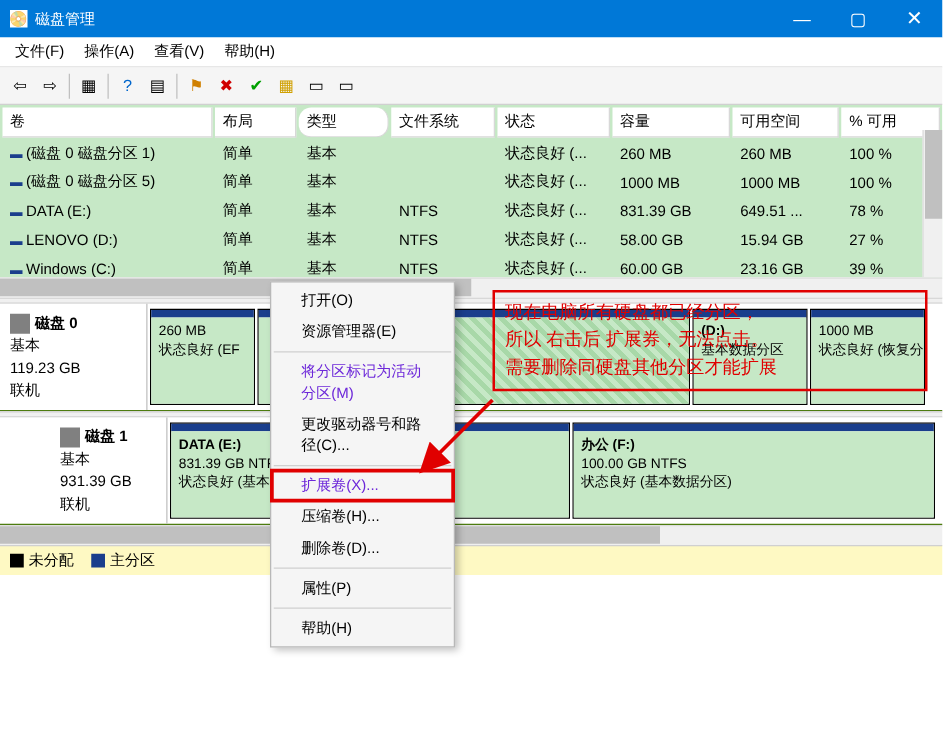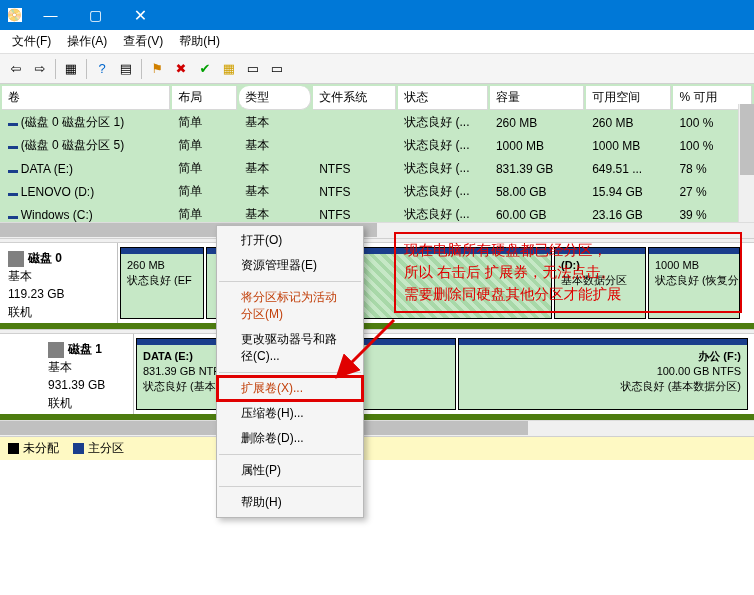--- a/index.html
+++ b/index.html
@@ -31,53 +31,54 @@
 
 .scroll-v { position: absolute; right: 0; top: 20px; bottom: 0; width: 16px; background: #f0f0f0; border-left: 1px solid #ddd; }
 .scroll-v .thumb { width: 14px; height: 60%; background: #c0c0c0; margin: 0 auto; }
 .scroll-h { height: 16px; background: #f0f0f0; border-top: 1px solid #ddd; position: relative; }
 .scroll-h .thumb { position: absolute; left: 0; top: 0; height: 14px; width: 50%; background: #c0c0c0; }
 
 
 .splitter { height: 5px; background: #f0f0f0; border-top: 1px solid #d0d0d0; border-bottom: 1px solid #d0d0d0; }
 
 
-.diskrow { display: flex; border-bottom: 6px solid #4d7c0f; background: #fff; }
+.diskrow { display: flex; border-bottom: 1px solid #4d7c0f; background: #fff; }
 .diskrow .diskhdr { width: 118px; padding: 6px 8px; border-right: 1px solid #c0c0c0; font-size: 12px; line-height: 1.5; }
 .diskrow .diskhdr .dicon { float: left; width: 16px; height: 16px; background: #808080; margin-right: 4px; margin-top: 2px; }
 .diskrow .bars { flex: 1; display: flex; padding: 4px 6px 4px 2px; gap: 2px; }
 .part { flex: 0 0 auto; border: 1px solid #000; position: relative; display: flex; flex-direction: column; }
 .part .pstripe { height: 6px; background: #1a3e8c; }
 .part .pbody { flex: 1; background: #c6e8c6; padding: 4px 6px; font-size: 11px; line-height: 1.35; white-space: nowrap; overflow: hidden; }
 .part.sel .pbody { background: repeating-linear-gradient(45deg, #c6e8c6 0 4px, #a8d8a8 4px 8px); }
 .part .pname { font-weight: bold; }
 
 
 .legend { height: 24px; display: flex; align-items: center; gap: 14px; padding-left: 8px; background: #fef9c3; border-top: 1px solid #d0d0d0; }
 .legend .sw { width: 11px; height: 11px; display: inline-block; margin-right: 4px; vertical-align: middle; }
 .legend .sw.black { background: #000; }
 .legend .sw.blue { background: #1a3e8c; }
 
 
 .ctxmenu { position: absolute; left: 216px; top: 225px; width: 148px; background: #f5f5f5; border: 1px solid #b8b8b8; box-shadow: 3px 3px 6px rgba(0,0,0,0.25); padding: 2px 0; z-index: 20; }
 .ctxmenu .mi { padding: 4px 18px 4px 24px; font-size: 12px; }
-.ctxmenu .mi.disabled { color: #c2410c; }
+.ctxmenu .mi.disabled { color: #6d28d9; }
 .ctxmenu .msep { height: 1px; background: #d0d0d0; margin: 3px 2px; }
 .ctxmenu .mi.hl { outline: 3px solid #e00000; outline-offset: -2px; }
 
 
 .annot { position: absolute; left: 394px; top: 232px; width: 348px; border: 2px solid #e00000; padding: 6px 8px; font-size: 14.5px; color: #e00000; line-height: 1.5; background: rgba(255,255,255,0); z-index: 25; }
 .arrow { position: absolute; left: 342px; top: 318px; z-index: 24; }
 .arrow svg { overflow: visible; }
 </style>
 </head>
 <body>
 
 <div class="titlebar">
   <span class="icon-box">📀</span>
+  <span class="title">磁盘管理</span>
   <div class="winbtn">—</div>
   <div class="winbtn">▢</div>
   <div class="winbtn close">✕</div>
 </div>
 
 <div class="menubar">
   <div class="item">文件(F)</div>
   <div class="item">操作(A)</div>
   <div class="item">查看(V)</div>
   <div class="item">帮助(H)</div>
@@ -204,21 +205,21 @@
       </div>
     </div>
     <div class="splitter"></div>
     <div class="diskrow" style="height: 86px; padding-left: 40px;">
       <div class="diskhdr"><span class="dicon"></span><b>磁盘 1</b><br>基本<br>931.39 GB<br>联机</div>
       <div class="bars">
         <div class="part" style="width: 320px;">
           <div class="pstripe"></div>
           <div class="pbody"><span class="pname">DATA  (E:)</span><br>831.39 GB NTFS<br>状态良好 (基本数据分区)</div>
         </div>
-        <div class="part" style="width: 290px; text-align: right;">
+        <div class="part" style="width: 290px;">
           <div class="pstripe"></div>
           <div class="pbody"><span class="pname">办公  (F:)</span><br>100.00 GB NTFS<br>状态良好 (基本数据分区)</div>
         </div>
       </div>
     </div>
     <div class="scroll-h">
       <div class="thumb" style="width:70%"></div>
     </div>
   </div>
 

